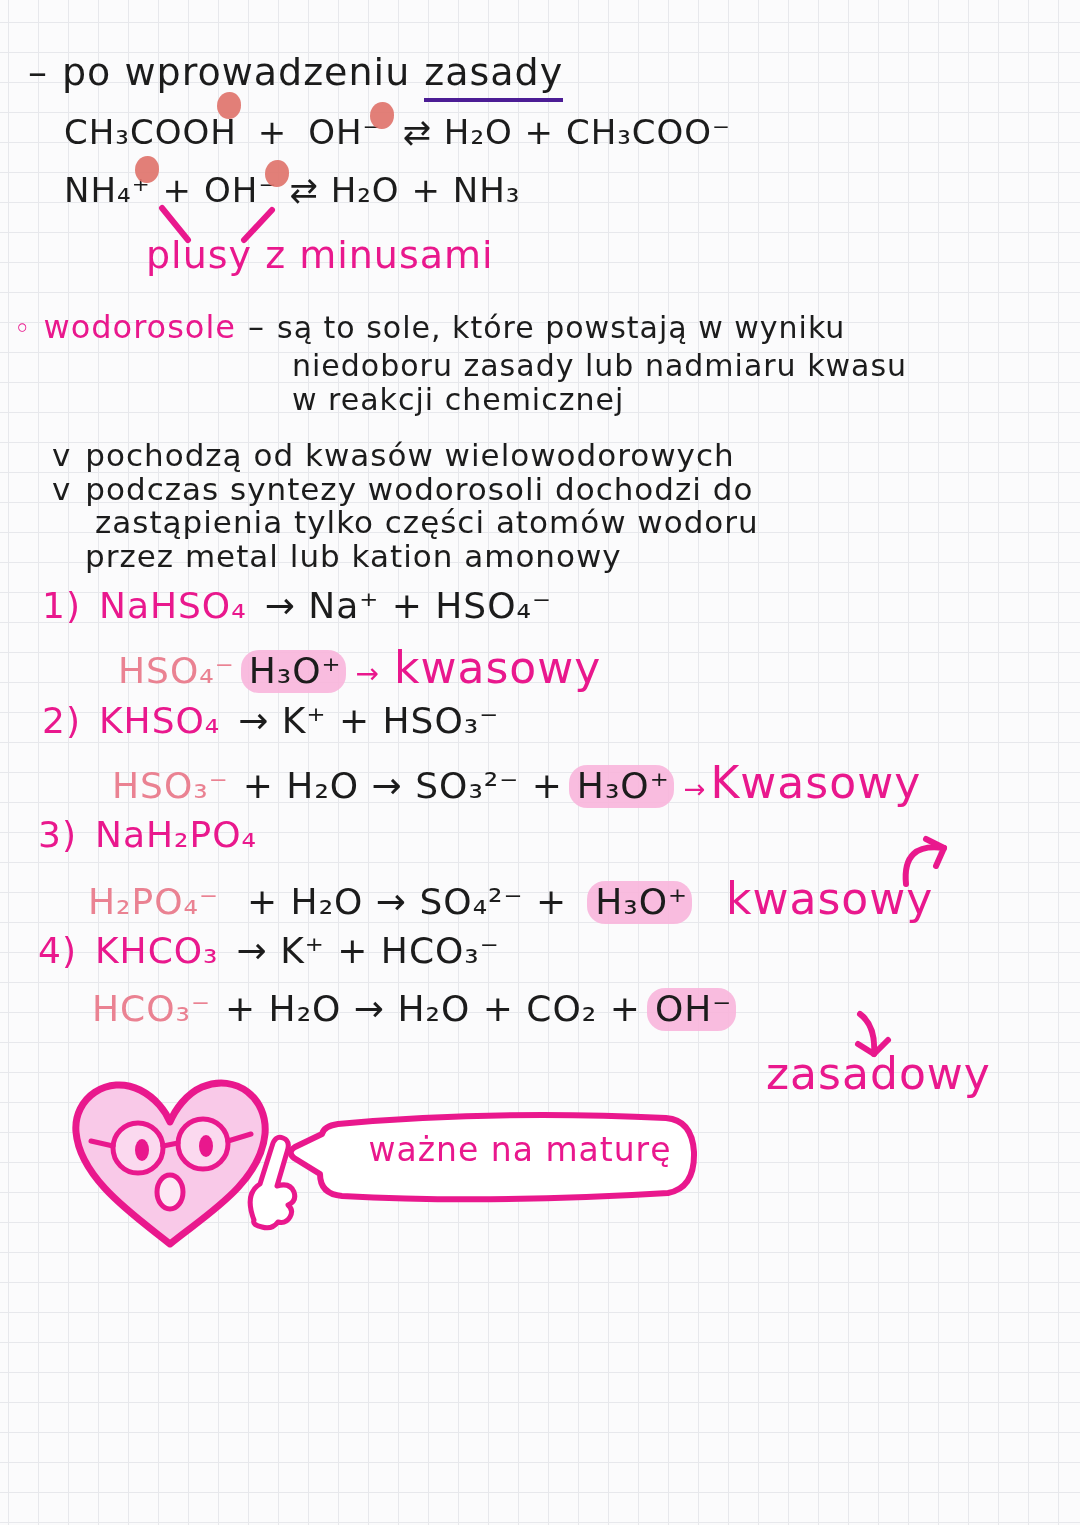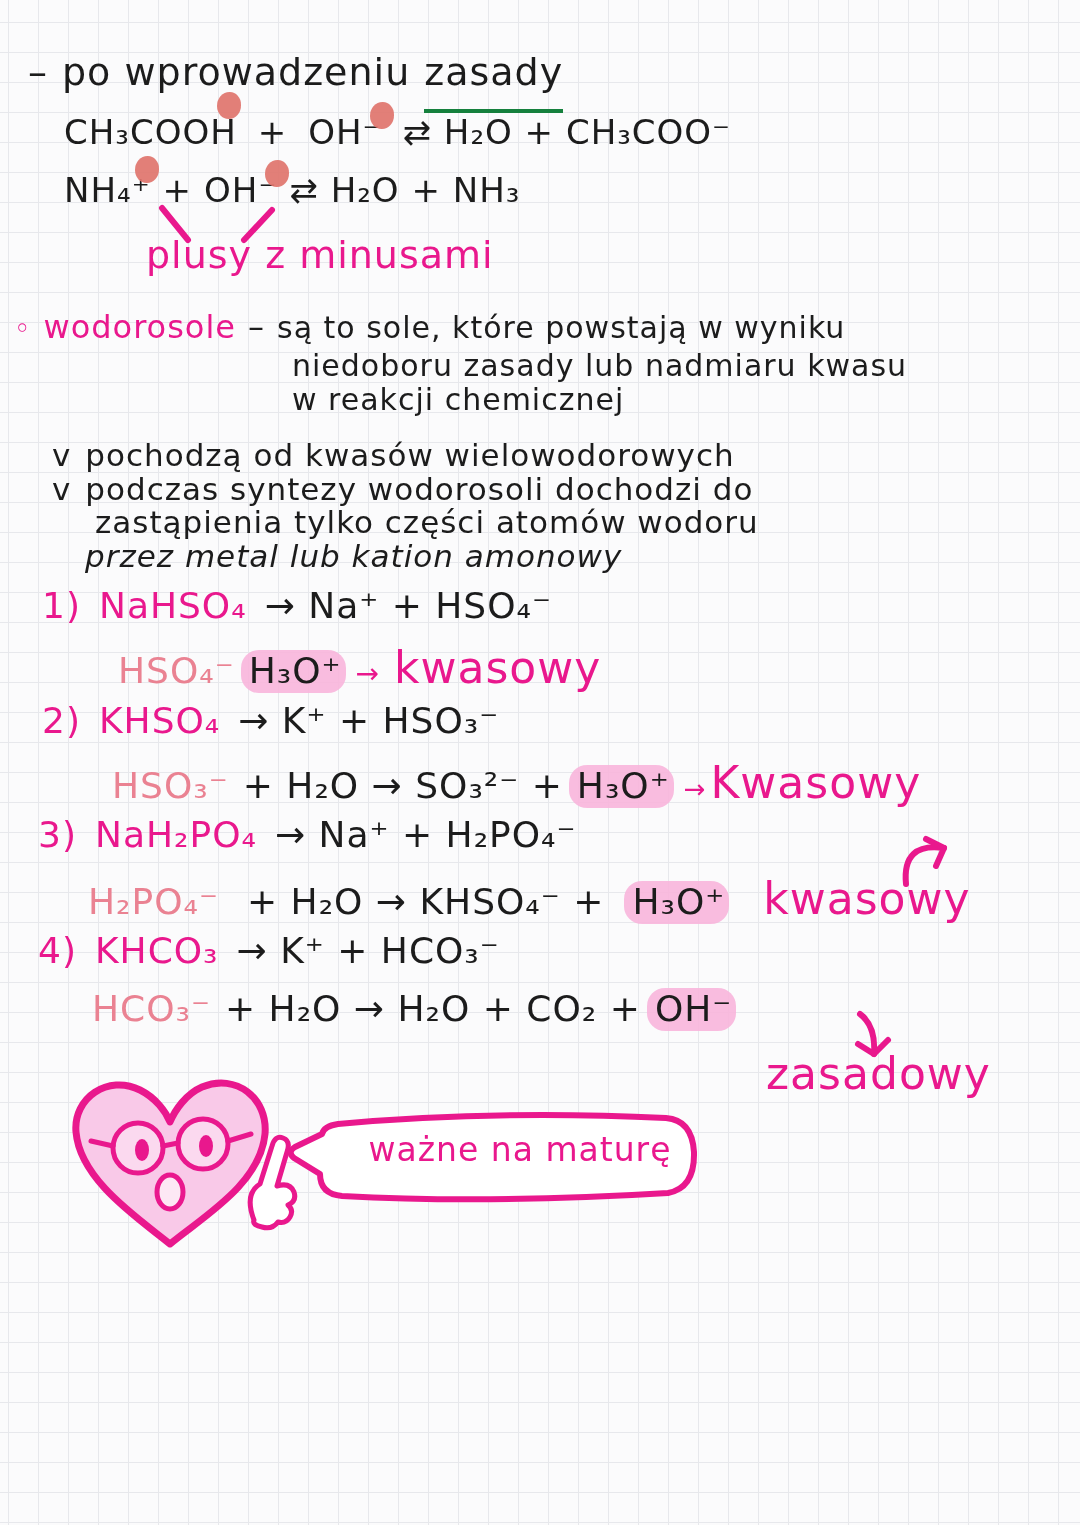--- a/index.html
+++ b/index.html
@@ -20,21 +20,21 @@
     position:absolute;
     display:flex;
     align-items:baseline;
     gap:14px;
     white-space:nowrap;
     letter-spacing:1px;
   }
   .mag{color:#e9188d;}
   .rose{color:#ea8292;}
   .tok{position:relative;display:inline-block;}
-  .underline-rose{border-bottom:4px solid #15803d;padding-bottom:15px;}
+  .underline-rose{border-bottom:4px solid #4c1d95;padding-bottom:4px;}
   .dot{
     position:absolute;
     width:24px;height:27px;
     background:#e0746c;
     border-radius:52% 46% 50% 48%;
     opacity:.92;
     pointer-events:none;
   }
   .hl::before{
     content:"";
@@ -117,21 +117,21 @@
   <span>v</span>
   <span>pochodzą od kwasów wielowodorowych</span>
 </div>
 <div class="ln" style="left:52px;top:471px;font-size:31px;">
   <span>v</span>
   <span>podczas syntezy wodorosoli dochodzi do</span>
 </div>
 <div class="ln" style="left:95px;top:504px;font-size:31px;">
   <span>zastąpienia tylko części atomów wodoru</span>
 </div>
-<div class="ln" style="left:85px;top:538px;font-size:31px;font-style:italic;">
+<div class="ln" style="left:85px;top:538px;font-size:31px;">
   <span>przez metal lub kation amonowy</span>
 </div>
 
 <div class="ln" style="left:42px;top:585px;font-size:36px;gap:18px;">
   <span class="mag">1)</span>
   <span class="mag">NaHSO₄</span>
   <span>→ Na⁺ + HSO₄⁻</span>
 </div>
 <div class="ln" style="left:118px;top:642px;font-size:36px;">
   <span class="rose">HSO₄⁻</span>
@@ -149,25 +149,24 @@
   <span class="rose">HSO₃⁻</span>
   <span>+ H₂O → SO₃²⁻ +</span>
   <span class="tok hl">H₃O⁺</span>
   <span class="mag" style="font-size:26px;margin-right:-10px;">→</span>
   <span class="mag big">Kwasowy</span>
 </div>
 
 <div class="ln" style="left:38px;top:814px;font-size:36px;gap:18px;">
   <span class="mag">3)</span>
   <span class="mag">NaH₂PO₄</span>
-  <span>→ Na⁺ + H₂PO₄⁻</span>
 </div>
 <div class="ln" style="left:88px;top:873px;font-size:36px;gap:28px;">
   <span class="rose">H₂PO₄⁻</span>
-  <span>+ H₂O → KHSO₄⁻ +</span>
+  <span>+ H₂O → SO₄²⁻ +</span>
   <span class="tok hl">H₃O⁺</span>
   <span class="mag big" style="margin-left:10px;">kwasowy</span>
 </div>
 
 <svg class="doodle" style="left:898px;top:832px;" width="62" height="60" viewBox="0 0 62 60">
   <path d="M8,52 Q4,10 46,16" stroke="#e9188d" stroke-width="6" stroke-linecap="round" fill="none"></path>
   <path d="M46,16 L28,7 M46,16 L38,34" stroke="#e9188d" stroke-width="6" stroke-linecap="round" fill="none"></path>
 </svg>
 
 <div class="ln" style="left:38px;top:930px;font-size:36px;gap:18px;">

